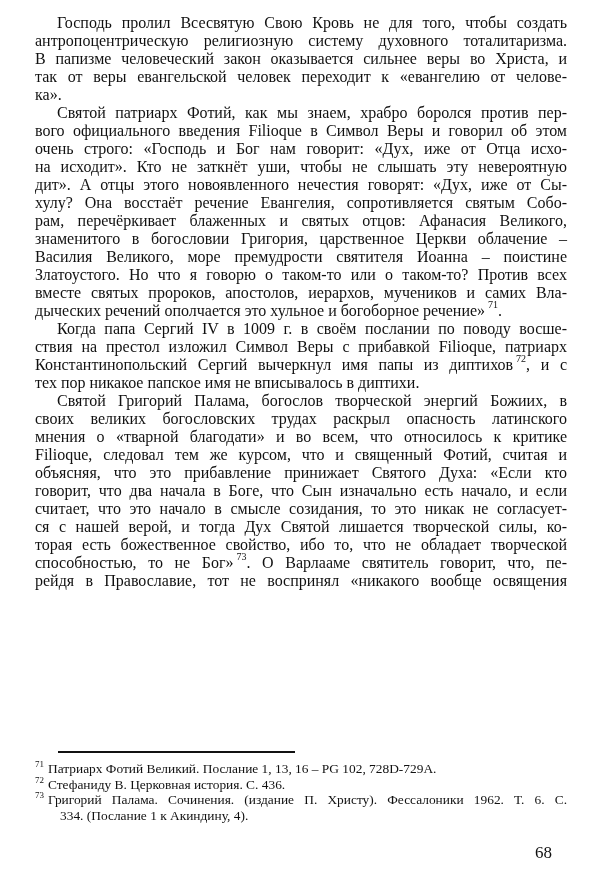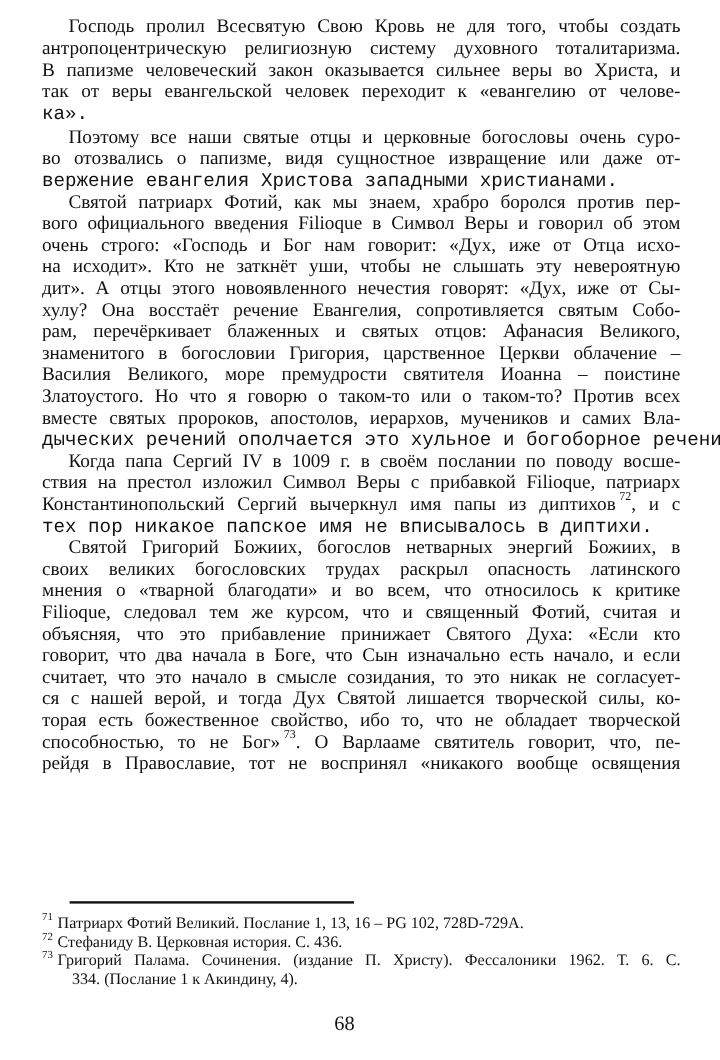--- a/index.html
+++ b/index.html
@@ -23,21 +23,20 @@
     }
     .line {
       display: block;
       text-align: justify;
       text-align-last: justify;
       white-space: nowrap;
       overflow: visible;
     }
     .line.last {
       text-align-last: left;
-      font-family: Liberation Mono, monospace;
     }
     .line.indent {
       padding-left: 22px;
     }
     sup.fn {
       font-size: 10px;
       line-height: 0;
       vertical-align: super;
       position: relative;
       top: -2px;
@@ -76,44 +75,39 @@
     .footnote .l1 {
       display: block;
       text-align: justify;
       text-align-last: justify;
     }
     .page-number {
       position: absolute;
       left: 0;
       width: 552px;
       top: 843px;
-      text-align: center;
+      text-align: right;
       font-size: 17px;
       padding-left: 22px;
       box-sizing: border-box;
     }
   </style>
 </head>
 <body>
 
 <div class="page body-text">
 
   <div>
     <span class="line indent">Господь пролил Всесвятую Свою Кровь не для того, чтобы создать</span>
     <span class="line">антропоцентрическую религиозную систему духовного тоталитаризма.</span>
     <span class="line">В папизме человеческий закон оказывается сильнее веры во Христа, и</span>
     <span class="line">так от веры евангельской человек переходит к «евангелию от челове-</span>
     <span class="line last">ка».</span>
   </div>
 
-  <div style="margin-top:2px">
-    <span class="line indent">Поэтому все наши святые отцы и церковные богословы очень суро-</span>
-    <span class="line">во отозвались о папизме, видя сущностное извращение или даже от-</span>
-    <span class="line last">вержение евангелия Христова западными христианами.</span>
-  </div>
 
   <div>
     <span class="line indent">Святой патриарх Фотий, как мы знаем, храбро боролся против пер-</span>
     <span class="line">вого официального введения Filioque в Символ Веры и говорил об этом</span>
     <span class="line">очень строго: «Господь и Бог нам говорит: «Дух, иже от Отца исхо-</span>
     <span class="line">на исходит». Кто не заткнёт уши, чтобы не слышать эту невероятную</span>
     <span class="line">дит». А отцы этого новоявленного нечестия говорят: «Дух, иже от Сы-</span>
     <span class="line">хулу? Она восстаёт речение Евангелия, сопротивляется святым Собо-</span>
     <span class="line">рам, перечёркивает блаженных и святых отцов: Афанасия Великого,</span>
     <span class="line">знаменитого в богословии Григория, царственное Церкви облачение –</span>
@@ -124,21 +118,21 @@
   </div>
 
   <div>
     <span class="line indent">Когда папа Сергий IV в 1009 г. в своём послании по поводу восше-</span>
     <span class="line">ствия на престол изложил Символ Веры с прибавкой Filioque, патриарх</span>
     <span class="line"><span>Константинопольский Сергий вычеркнул имя папы из диптихов</span><sup class="fn">72</sup><span>, и с</span></span>
     <span class="line last">тех пор никакое папское имя не вписывалось в диптихи.</span>
   </div>
 
   <div>
-    <span class="line indent">Святой Григорий Божиих, богослов нетварных энергий Божиих, в</span>
+    <span class="line indent">Святой Григорий Палама, богослов творческой энергий Божиих, в</span>
     <span class="line">своих великих богословских трудах раскрыл опасность латинского</span>
     <span class="line">мнения о «тварной благодати» и во всем, что относилось к критике</span>
     <span class="line">Filioque, следовал тем же курсом, что и священный Фотий, считая и</span>
     <span class="line">объясняя, что это прибавление принижает Святого Духа: «Если кто</span>
     <span class="line">говорит, что два начала в Боге, что Сын изначально есть начало, и если</span>
     <span class="line">считает, что это начало в смысле созидания, то это никак не согласует-</span>
     <span class="line">ся с нашей верой, и тогда Дух Святой лишается творческой силы, ко-</span>
     <span class="line">торая есть божественное свойство, ибо то, что не обладает творческой</span>
     <span class="line"><span>способностью, то не Бог»</span><sup class="fn">73</sup><span>. О Варлааме святитель говорит, что, пе-</span></span>
     <span class="line">рейдя в Православие, тот не воспринял «никакого вообще освящения</span>

